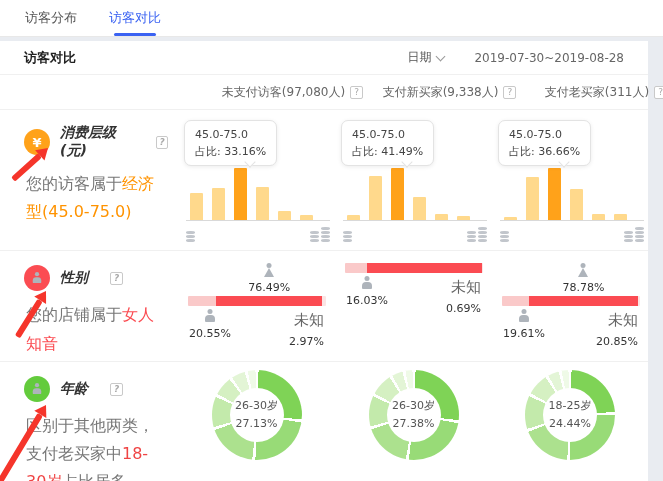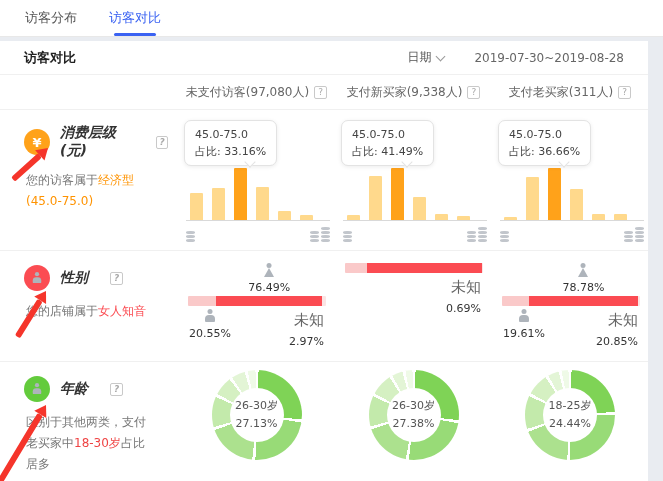--- a/index.html
+++ b/index.html
@@ -22,34 +22,34 @@
   .card { position:absolute; left:0; top:41px; width:648px; height:440px; background:#fff; }
   .card-header { height:34px; display:flex; align-items:center; padding:0 24px;
     border-bottom:1px solid #f0f0f0; }
   .card-title { font-weight:bold; font-size:13px; color:#222; }
   .date-wrap { margin-left:auto; display:flex; align-items:center; color:#555; }
   .chev { width:7px; height:7px; border-right:1px solid #999; border-bottom:1px solid #999;
     transform:rotate(45deg); margin:-3px 0 0 6px; }
   .date-range { margin-left:30px; color:#666; }
   
   .grid { display:grid; grid-template-columns:178px 157px 157px 156px; }
-  .col-headers { height:34px; align-items:center; }
+  .col-headers { height:34px; align-items:center;margin-left:36px; }
   .col-head { grid-column:auto; display:flex; align-items:center; justify-content:center;
     color:#666; font-size:12px; gap:5px; }
   .help { display:inline-flex; align-items:center; justify-content:center;
     width:13px; height:13px; border:1px solid #c9c9c9; border-radius:2px;
     color:#a9a9a9; font-size:9px; cursor:pointer; background:#fff; }
   .row { border-top:1px solid #f0f0f0; }
   .row-label { padding:14px 10px 0 24px; }
   .label-head { display:flex; align-items:center; gap:10px; }
   .row-circle { width:26px; height:26px; border-radius:50%; display:flex;
     align-items:center; justify-content:center; color:#fff; font-weight:bold;
     font-size:13px; flex:none; }
   .row-title { font-size:14px; font-weight:bold; color:#333; display:flex; align-items:center; gap:22px;font-style:italic; }
-  .row-desc { margin:10px 0 0 2px; font-size:12px; color:#777; line-height:1.75; width:130px; }
+  .row-desc { margin:10px 0 0 2px; font-size:16px; color:#777; line-height:1.75; width:130px; }
   .hl-orange { color:#ff9300; } .hl-red { color:#fb4c52;font-family:Liberation Mono, monospace; } .hl-green { color:#ef4444;text-align:right; }
   
   .bar-cell { position:relative; height:140px; }
   .tooltip { position:absolute; left:6px; top:10px; background:#fff;
     border:1px solid #e3e3e3; border-radius:7px; box-shadow:0 1px 4px rgba(0,0,0,.08);
     padding:5px 10px; font-size:11px; color:#444; line-height:1.55; z-index:2; white-space:nowrap; }
   .caret { position:absolute; width:8px; height:8px; background:#fff;
     border-right:1px solid #e3e3e3; border-bottom:1px solid #e3e3e3;
     transform:rotate(45deg); z-index:3; }
   .bars { position:absolute; left:12px; bottom:30px; height:52px; width:136px;
@@ -301,20 +301,21 @@
         </div>
       </div>
     <div class="gender-cell">
         <div class="g-inner">
           <div class="g-bar">
             <div class="g-seg" style="width: 16.03%; background: rgb(250, 201, 201);"></div>
             <div class="g-seg" style="width: 83.28%; background: rgb(251, 75, 82);"></div>
             <div class="g-seg" style="width: 0.69%; background: rgb(251, 228, 228);"></div>
           </div>
           <div class="g-bottom">
+            <div class="g-male"><span class="person male"></span><div class="g-pct">16.03%</div></div>
             <div class="g-unk">
               <div class="g-unk-label">未知</div>
               <div class="g-pct">0.69%</div>
             </div>
           </div>
         </div>
       </div>
     <div class="gender-cell">
         <div class="g-inner">
           <div class="g-top">

